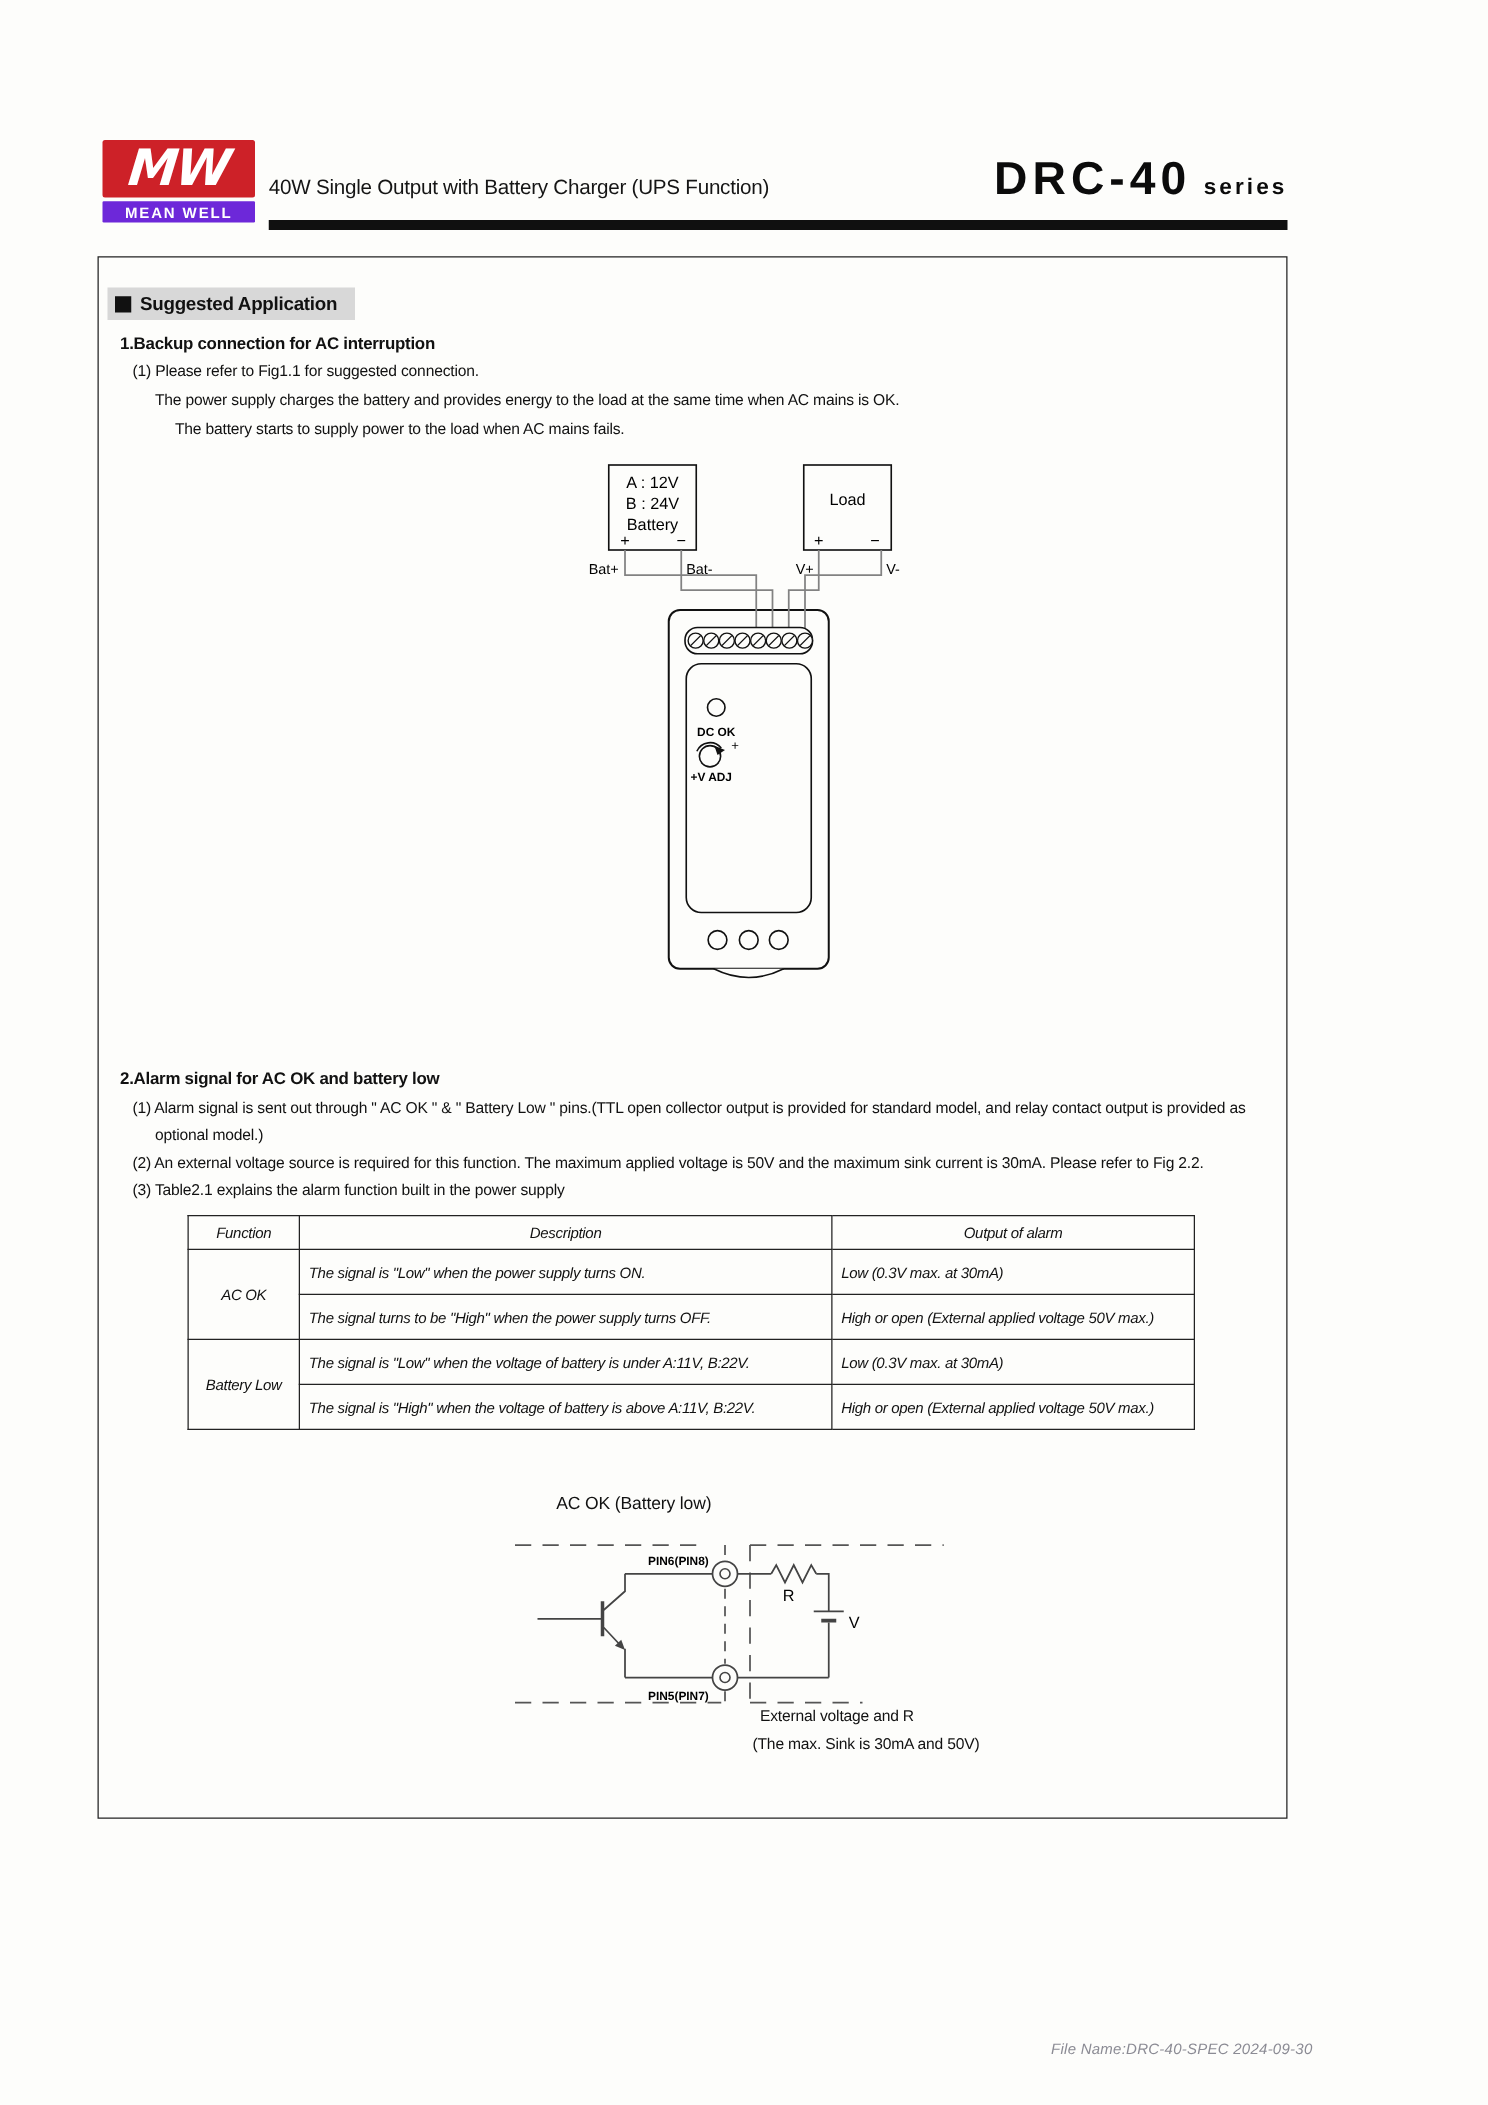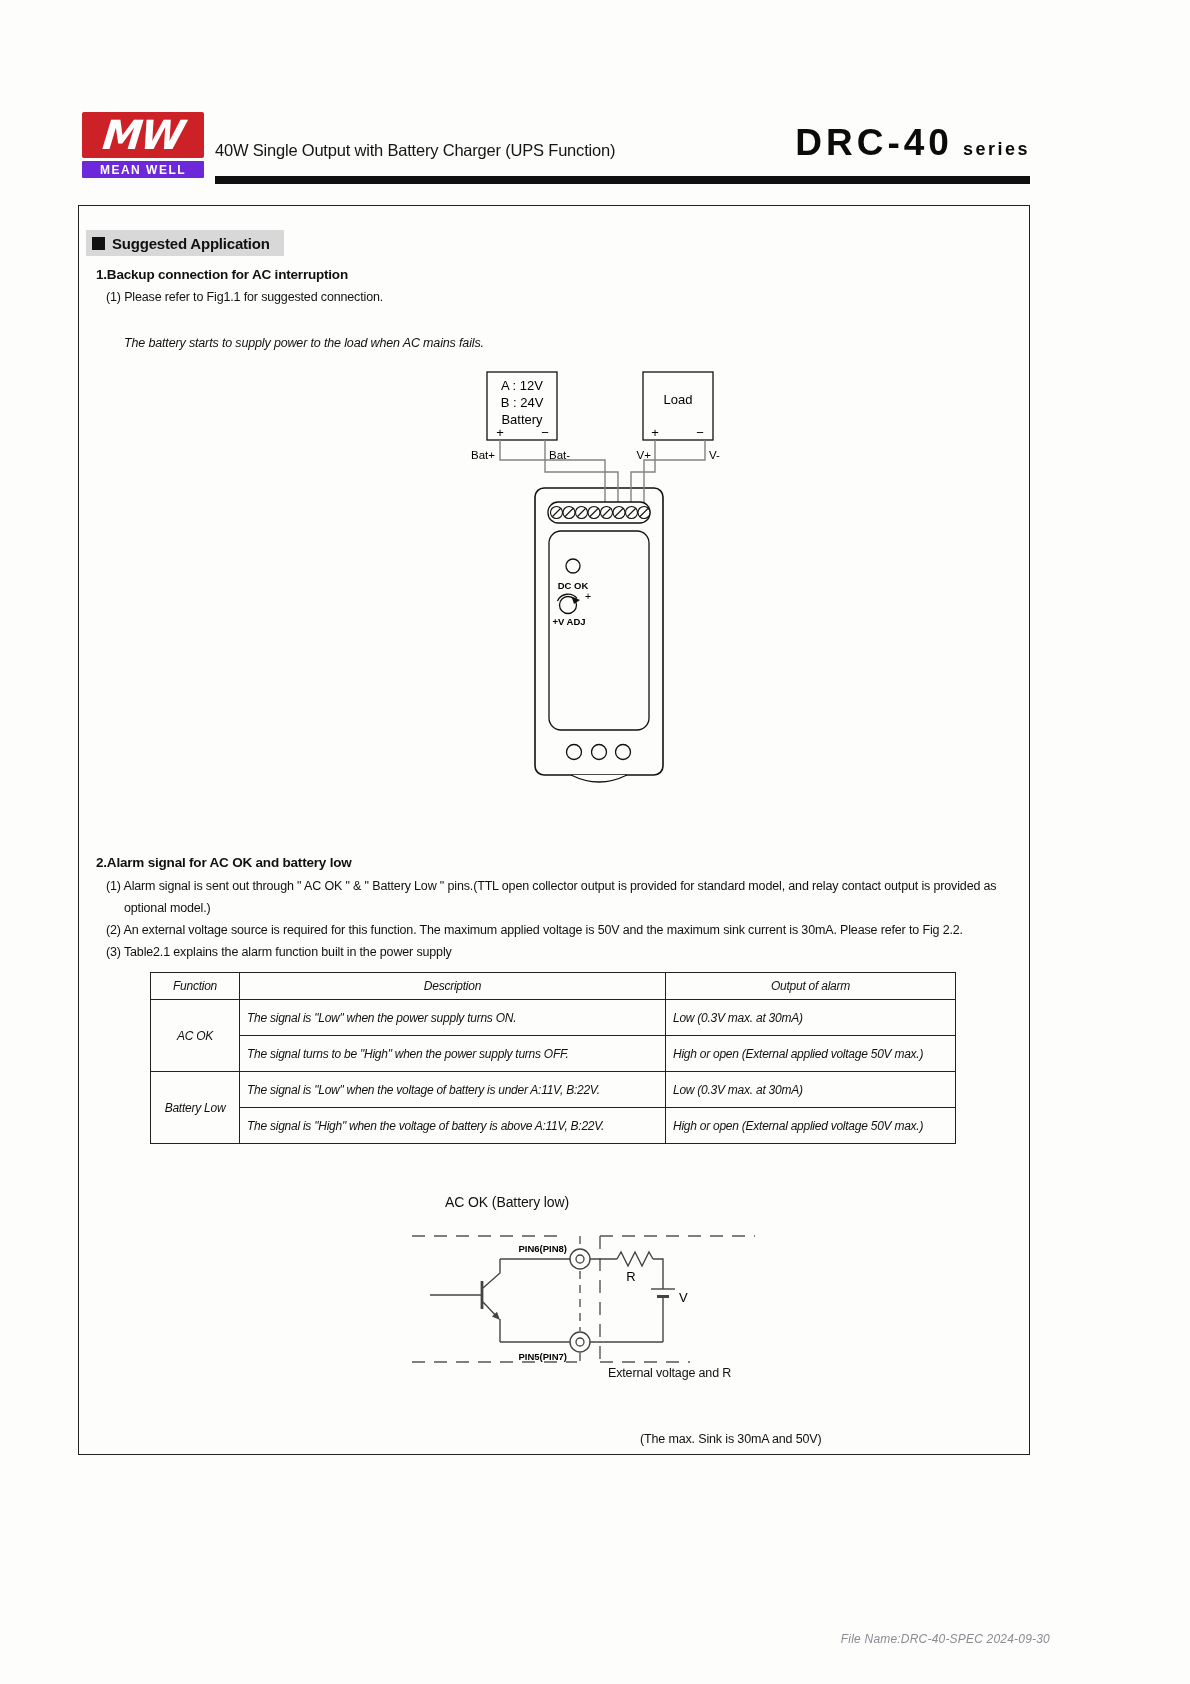--- a/index.html
+++ b/index.html
@@ -93,21 +93,22 @@
 
   <div class="abs frame"></div>
 
   <div class="abs sec-header">
     <span class="sec-marker"></span>
     <span class="sec-title">Suggested Application</span>
   </div>
 
   <div class="abs h-bold" style="left:96px;top:267px;">1.Backup connection for AC interruption</div>
   <div class="abs body-line" style="left:106px;top:290px;">(1) Please refer to Fig1.1 for suggested connection.</div>
-  <div class="abs body-line" style="left:124px;top:336px;font-style:italic;">The battery starts to supply power to the load when AC mains fails.</div>
+  <div class="abs body-line" style="left:124px;top:313px;">The power supply charges the battery and provides energy to the load at the same time when AC mains is OK.</div>
+  <div class="abs body-line" style="left:140px;top:336px;">The battery starts to supply power to the load when AC mains fails.</div>
 
   <svg class="abs" style="left:400px;top:362px;" width="420" height="455" viewBox="400 362 420 455">
 
     <g>
       <rect x="487" y="372" width="70" height="68" fill="#fdfdfb" stroke="#111" stroke-width="1.3"></rect>
       <text x="522" y="390" text-anchor="middle" font-size="13">A : 12V</text>
       <text x="522" y="407" text-anchor="middle" font-size="13">B : 24V</text>
       <text x="522" y="424" text-anchor="middle" font-size="13">Battery</text>
       <text x="500" y="437" text-anchor="middle" font-size="13">+</text>
       <text x="545" y="437" text-anchor="middle" font-size="13">−</text>
@@ -260,18 +261,18 @@
       <circle cx="580" cy="1342" r="4" stroke-width="1.3"></circle>
     </g>
 
     <text x="567" y="1252" text-anchor="end" font-size="9.5" font-weight="bold">PIN6(PIN8)</text>
     <text x="567" y="1360" text-anchor="end" font-size="9.5" font-weight="bold">PIN5(PIN7)</text>
     <text x="631" y="1281" text-anchor="middle" font-size="13">R</text>
     <text x="679" y="1302" font-size="13">V</text>
   </svg>
 
   <div class="abs note" style="left:608px;top:1366px;">External voltage and R</div>
-  <div class="abs note" style="left:640px;top:1388px;margin-top:44px;">(The max. Sink is 30mA and 50V)</div>
+  <div class="abs note" style="left:602px;top:1388px;">(The max. Sink is 30mA and 50V)</div>
 
 
   <div class="abs footer">File Name:DRC-40-SPEC  2024-09-30</div>
 
 </div>
 
 </body></html>

